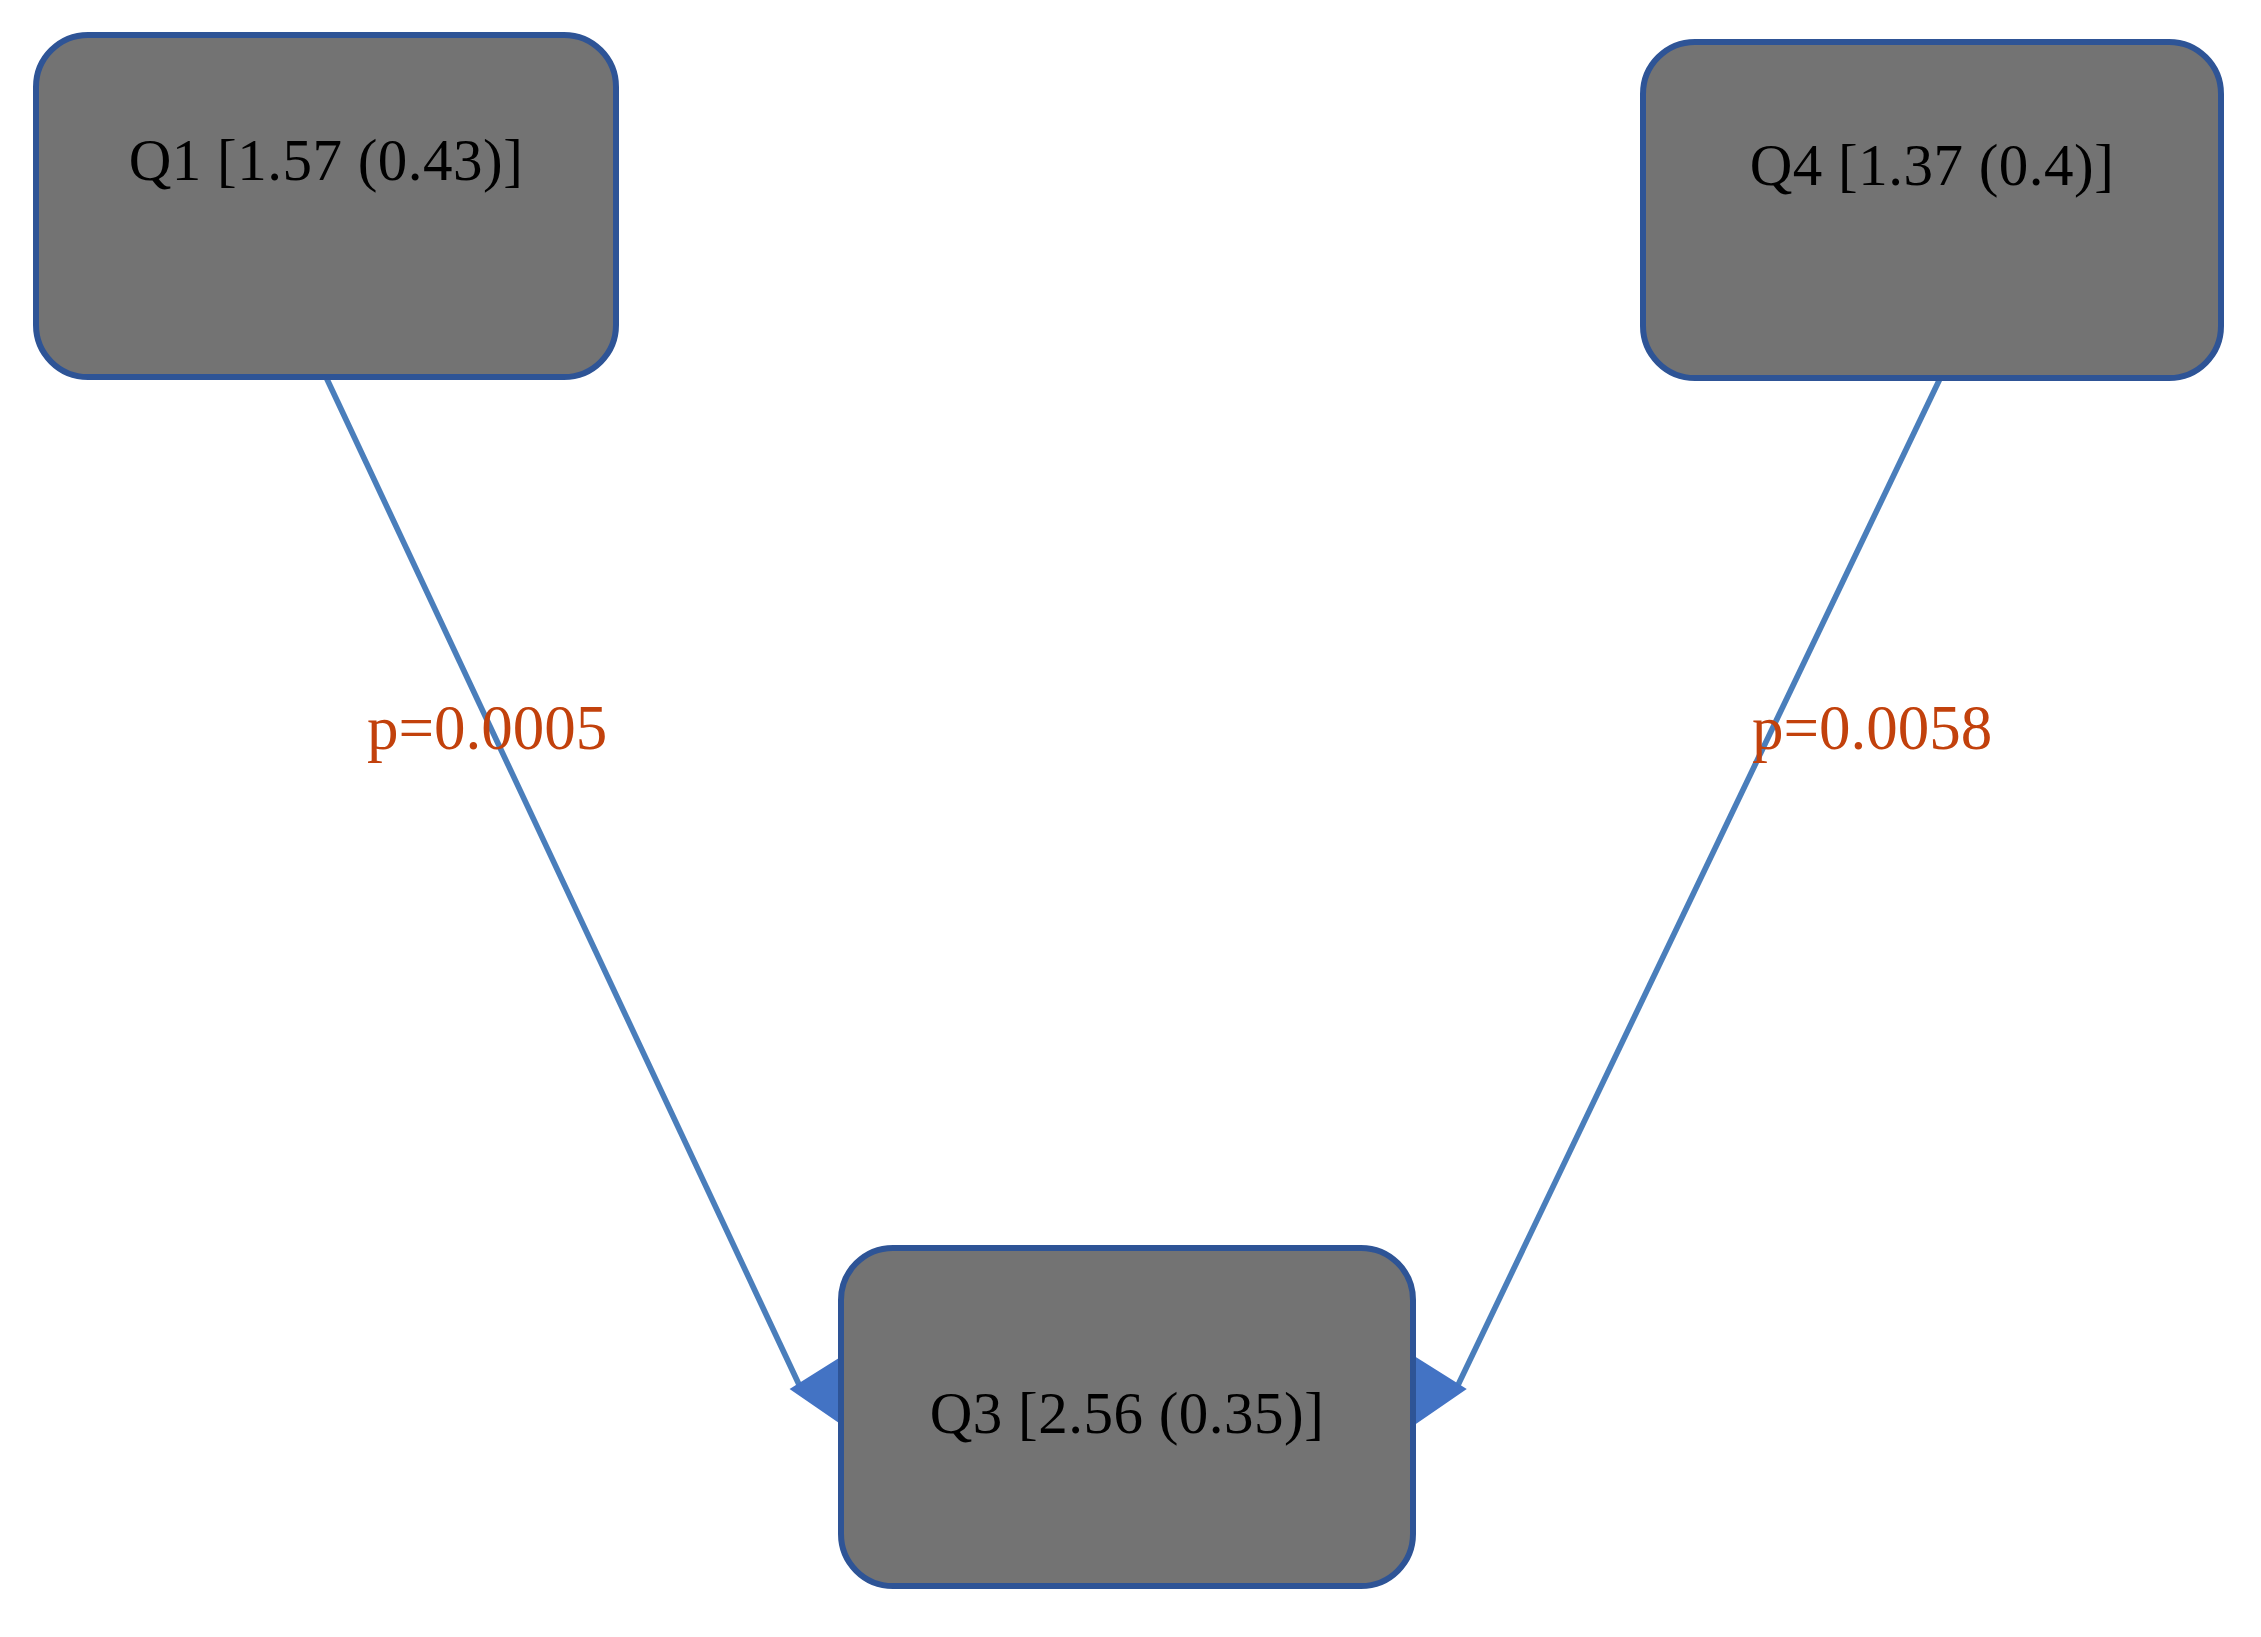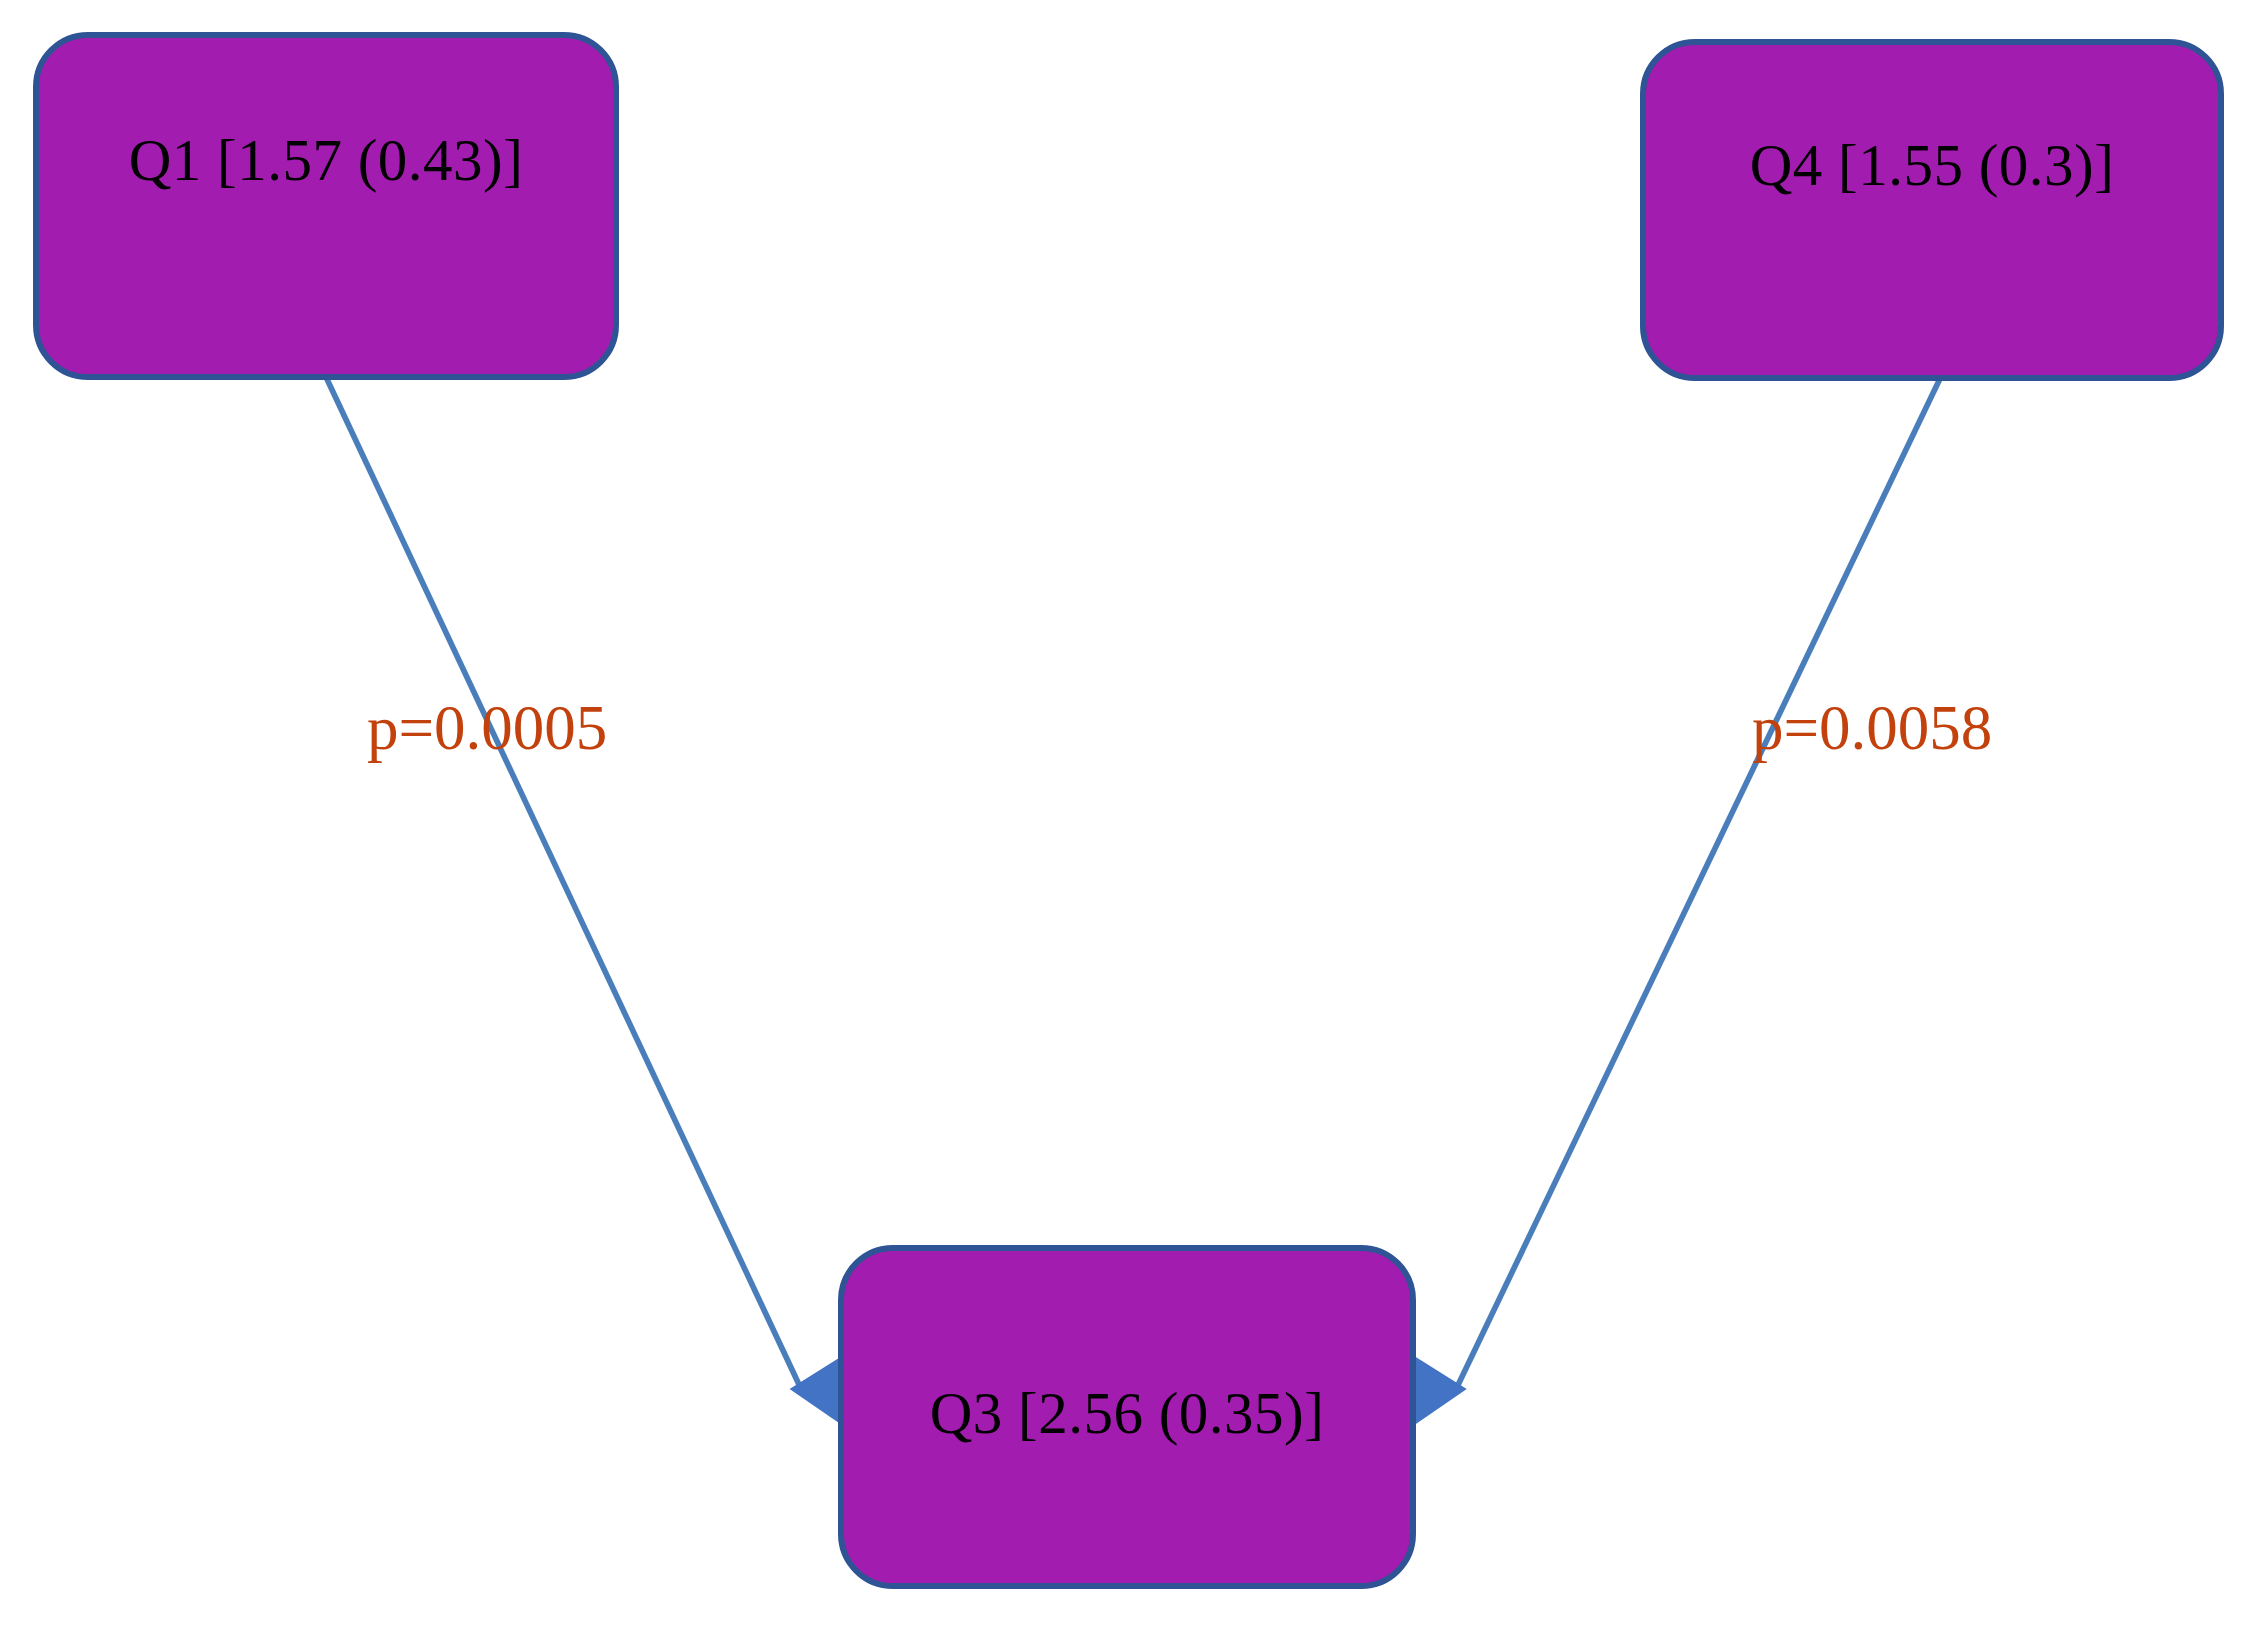--- a/index.html
+++ b/index.html
@@ -18,21 +18,21 @@
   .edge-layer {
     position: absolute;
     left: 0;
     top: 0;
     width: 2262px;
     height: 1637px;
   }
   .node {
     position: absolute;
     box-sizing: border-box;
-    background: #a21caf;
+    background: #737373;
     border: 6.6px solid #2E5496;
     border-radius: 55px;
     display: flex;
     align-items: center;
     justify-content: center;
     z-index: 3;
   }
   .node-label {
     color: #000000;
     font-size: 59px;
@@ -98,21 +98,21 @@
     <line x1="2050" y1="400" x2="1540" y2="1465" stroke="#4A7EBB" stroke-width="6"></line>
 
     <polygon points="1548,1468 1494,1434 1494,1505" fill="#4373C4" stroke="#4373C4" stroke-width="2"></polygon>
   </svg>
 
   <div class="node" id="node-q1">
     <span class="node-label">Q1 [1.57 (0.43)]</span>
   </div>
 
   <div class="node" id="node-q4">
-    <span class="node-label">Q4 [1.55 (0.3)]</span>
+    <span class="node-label">Q4 [1.37 (0.4)]</span>
   </div>
 
   <div class="node" id="node-q3">
     <span class="node-label">Q3 [2.56 (0.35)]</span>
   </div>
 
   <div class="edge-label" id="edge-label-left">p=0.0005</div>
 
   <div class="edge-label" id="edge-label-right">p=0.0058</div>
 

